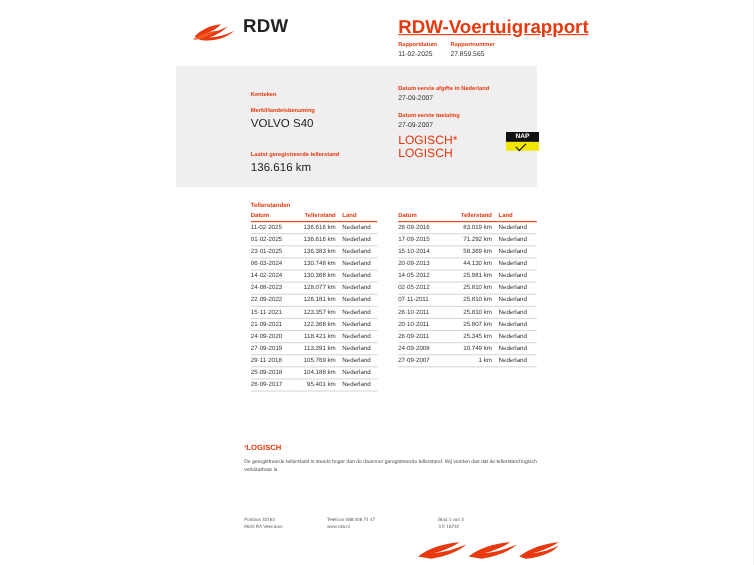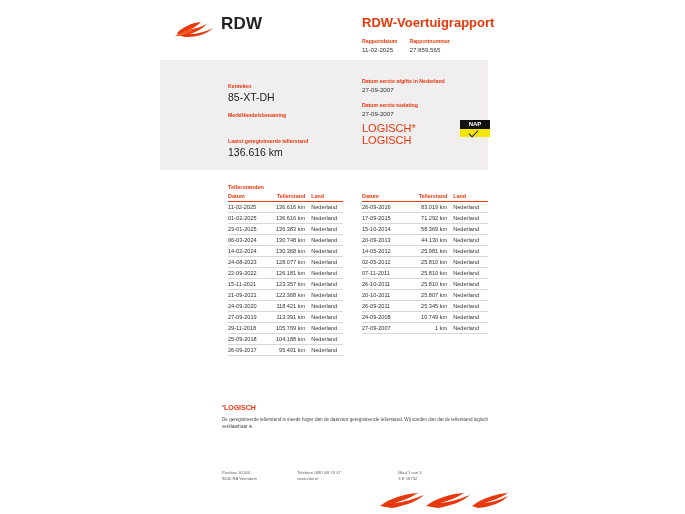--- a/index.html
+++ b/index.html
@@ -25,21 +25,21 @@
   }
   .rdw-logo .word{
     position:absolute;left:46px;top:2px;
     font-size:17px;font-weight:bold;color:#222;letter-spacing:.2px;
   }
   .flame{
     position:absolute;left:0px;top:8px;width:42px;height:17px;
   }
   .title{
     position:absolute;left:362px;top:15px;
-    font-size:13px;font-weight:bold;color:#e8380d;
+    font-size:17px;font-weight:bold;color:#e8380d;text-decoration:underline;
   }
   .hdr-meta{
     position:absolute;left:362px;top:38px;
     font-size:5.2px;color:#333;
   }
   .hdr-meta .col{display:inline-block;vertical-align:top;}
   .hdr-meta .c1{width:46px;}
   .hdr-meta .lbl{color:#e8380d;font-weight:bold;font-size:5.2px;}
   .hdr-meta .val{color:#333;font-size:6.2px;margin-top:2px;}
 
@@ -145,23 +145,23 @@
       <div class="col">
         <div class="lbl">Rapportnummer</div>
         <div class="val">27.859.565</div>
       </div>
     </div>
   </div>
 
   <div class="grey">
     <div class="g-left">
       <div class="lbl-o">Kenteken</div>
-      <div class="val-b">85-XT-DH</div>
       <div class="gap"></div>
       <div class="lbl-o">Merk/Handelsbenaming</div>
+      <div class="val-b">VOLVO S40</div>
     </div>
 
     <div class="g-right">
       <div class="lbl-o">Datum eerste afgifte in Nederland</div>
       <div class="val-s">27-09-2007</div>
       <div class="gap"></div>
       <div class="lbl-o">Datum eerste toelating</div>
       <div class="val-s">27-09-2007</div>
     </div>
 

